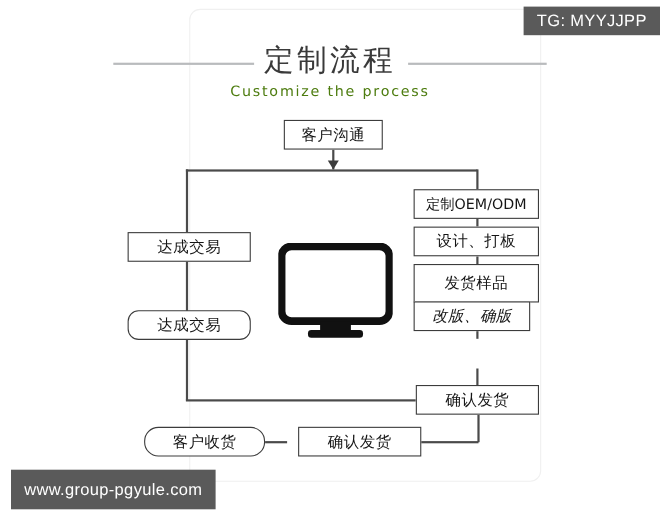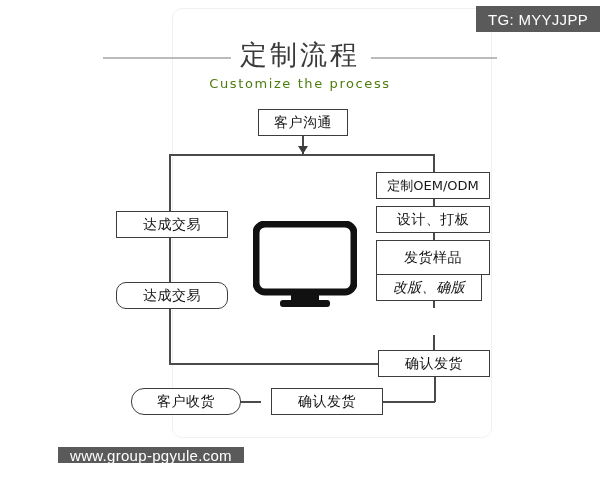--- a/index.html
+++ b/index.html
@@ -45,24 +45,23 @@
   }
   #tg-badge {
     right: 0px;
     top: 6px;
     height: 26px;
     padding: 0 12px;
   }
   #site-badge {
     left: 10px;
     bottom: 17px;
-    height: 16px;
+    height: 36px;
     padding: 0 12px;
     font-size: 15px;
-    margin-left: 48px;
   }
   
   .header {
     position: absolute;
     left: 0;
     top: 38px;
     width: 600px;
     text-align: center;
   }
   .title-row {

